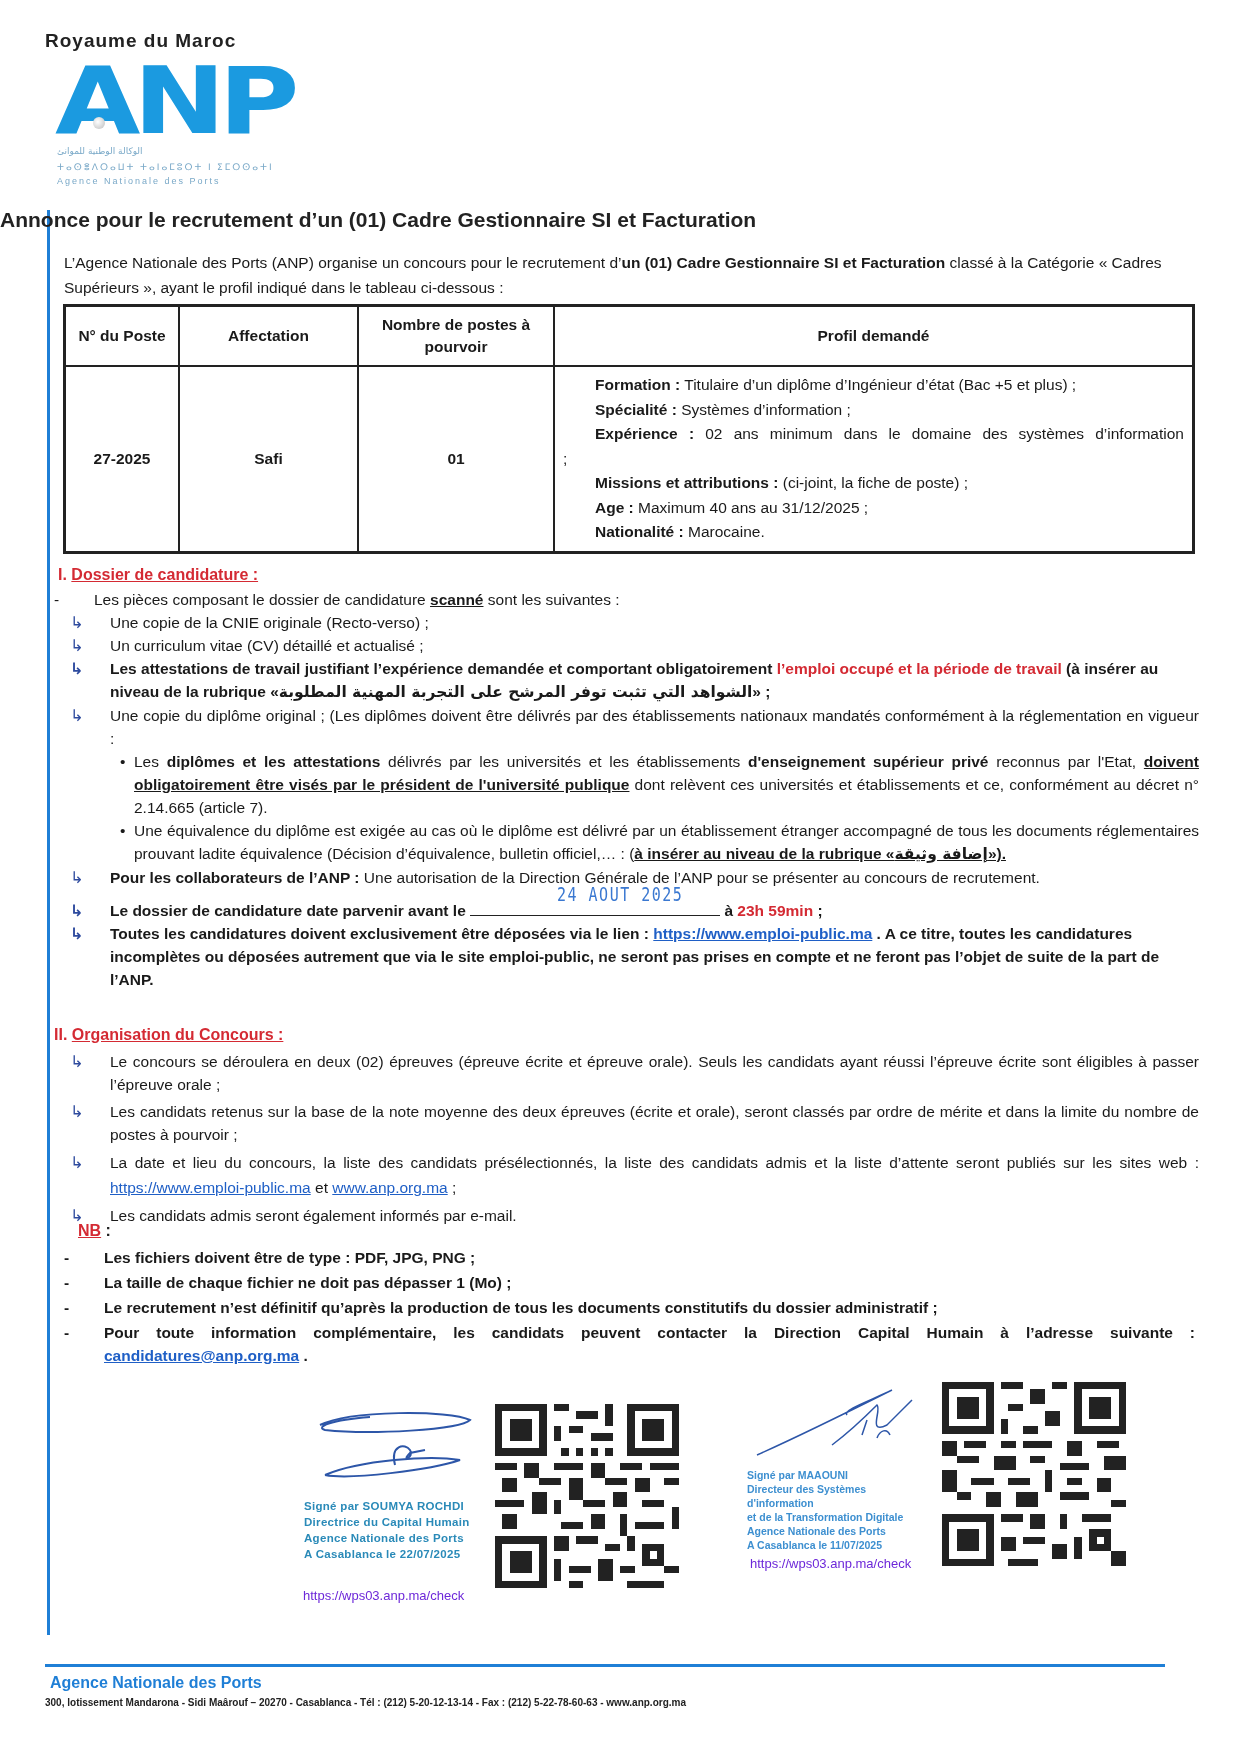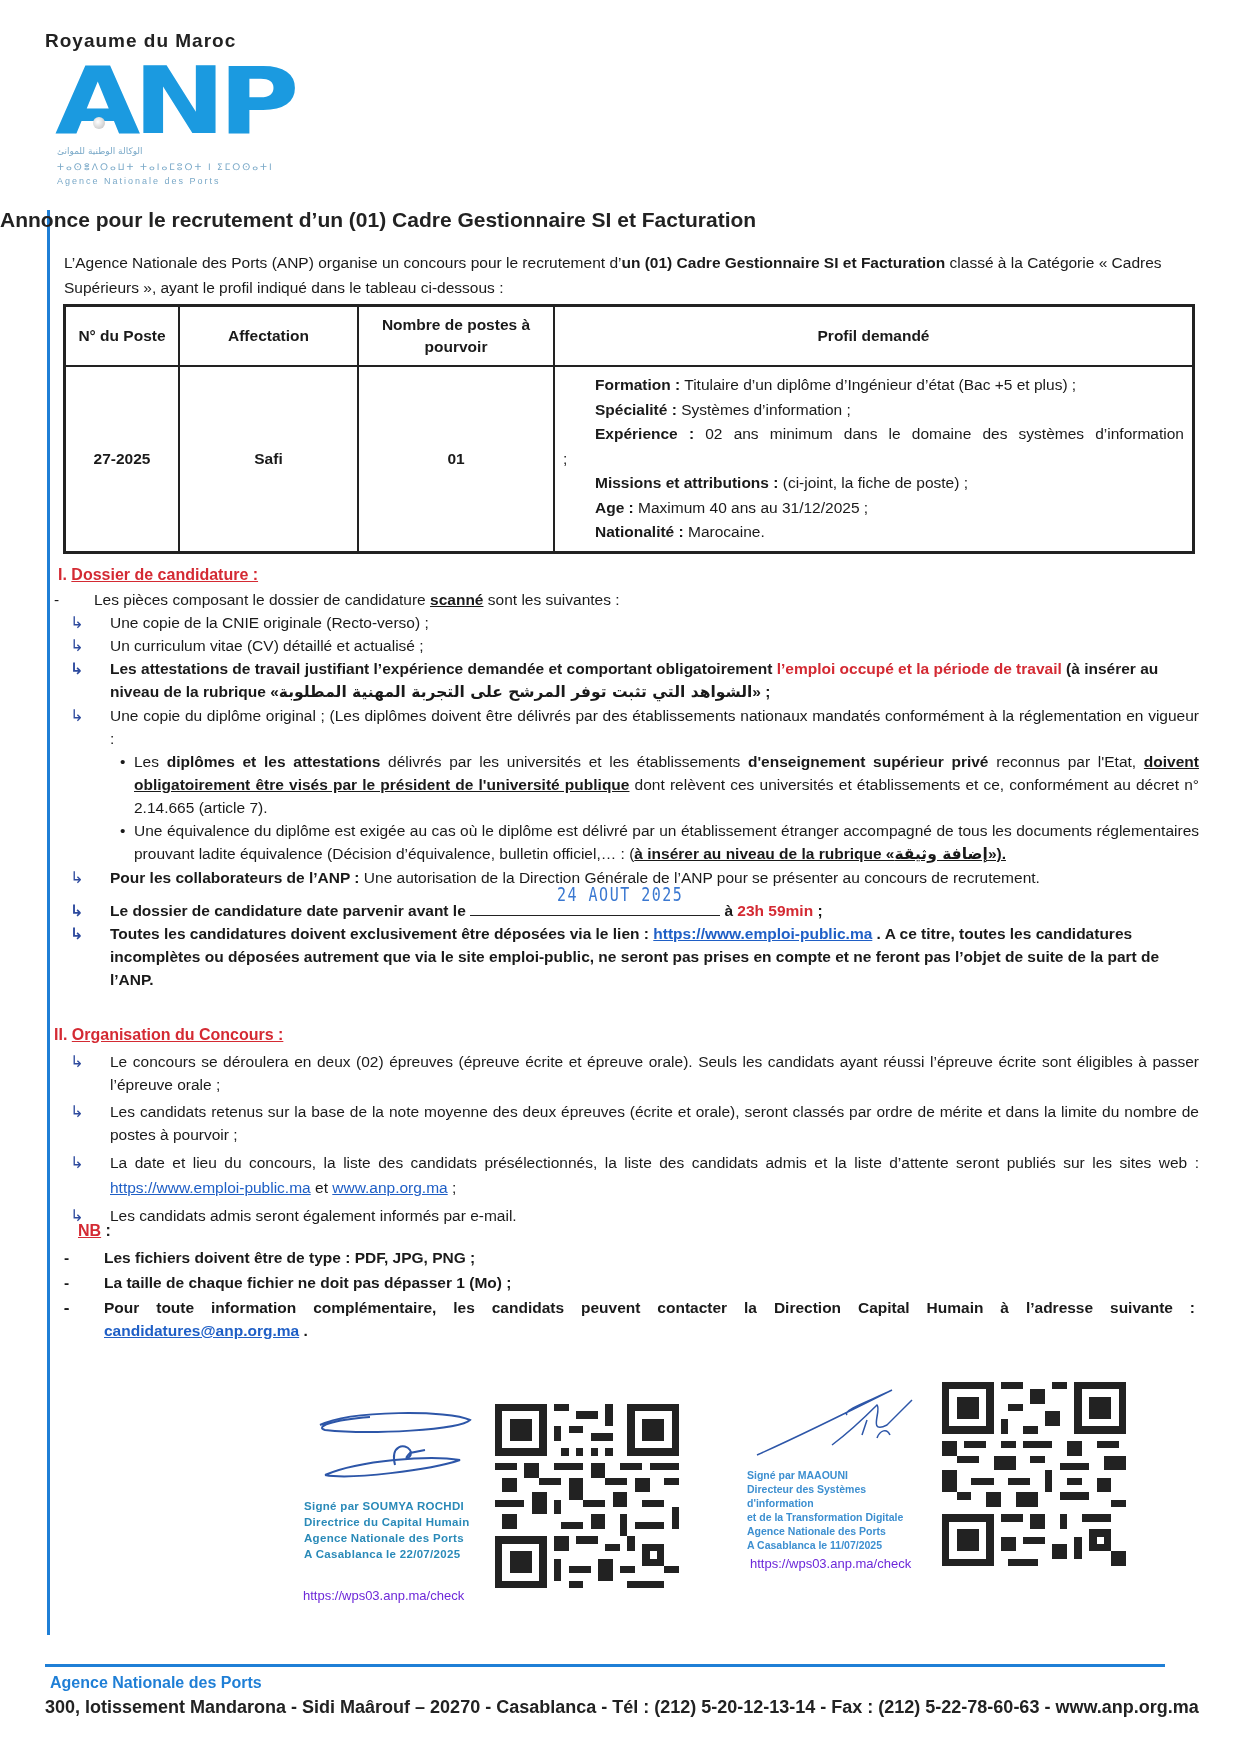--- a/index.html
+++ b/index.html
@@ -61,21 +61,21 @@
   .sig { position: absolute; font-family: "Liberation Sans", sans-serif; font-weight: bold; color: #2a8ab8; }
   .sig1 { left: 304px; top: 1498px; font-size: 11.5px; line-height: 16px; letter-spacing: 0.3px; }
   .sig2 { left: 747px; top: 1468px; font-size: 10.5px; line-height: 14px; color: #3d8fd0; }
   .check { position: absolute; font-size: 13px; color: #6d28d9; }
   .qr { position: absolute; width: 184px; height: 184px; background: #fff; }
   .qr svg { width: 100%; height: 100%; }
   .scribble { position: absolute; }
 
   .footer-rule { position: absolute; left: 45px; top: 1664px; width: 1120px; height: 3px; background: #1f7fd6; }
   .footer-org { position: absolute; left: 50px; top: 1674px; font-size: 16px; font-weight: bold; color: #1f7fd6; }
-  .footer-addr { position: absolute; left: 45px; top: 1697px; font-size: 18px; font-weight: bold; color: #222; }
+  .footer-addr { position: absolute; left: 45px; top: 1697px; font-size: 10px; font-weight: bold; color: #222; }
 </style>
 </head>
 <body>
 
 <div class="kingdom">Royaume du Maroc</div>
 <div class="logo">
   <div class="letters">ANP</div>
   <div class="dot"></div>
   <div class="sub ar">الوكالة الوطنية للموانئ</div>
   <div class="sub tf">ⵜⴰⵙⴻⴷⵔⴰⵡⵜ ⵜⴰⵏⴰⵎⵓⵔⵜ ⵏ ⵉⵎⵔⵙⴰⵜⵏ</div>
@@ -187,21 +187,21 @@
     <span>Les candidats admis seront également informés par e-mail.</span>
   </div>
 </div>
 
 <div class="nb">
   <span class="u">NB</span><span class="colon"> :</span>
 </div>
 <div class="body-text justify" style="top:1246px; font-weight:bold; left:64px; width:1131px">
   <div class="row dashrow" style="margin-bottom:2px"><span class="dash">-</span><span>Les fichiers doivent être de type : PDF, JPG, PNG ;</span></div>
   <div class="row dashrow" style="margin-bottom:2px"><span class="dash">-</span><span>La taille de chaque fichier ne doit pas dépasser 1 (Mo) ;</span></div>
-  <div class="row dashrow" style="margin-bottom:2px"><span class="dash">-</span></div>
+  <div class="row dashrow" style="margin-bottom:2px"><span class="dash">-</span><span>Le recrutement n’est définitif qu’après la production de tous les documents constitutifs du dossier administratif ;</span></div>
   <div class="row dashrow"><span class="dash">-</span><span>Pour toute information complémentaire, les candidats peuvent contacter la Direction Capital Humain à l’adresse suivante : </span><a class="link">candidatures@anp.org.ma</a><span> .</span></div>
 </div>
 
 <svg class="scribble" style="left:310px; top:1405px; width:180px; height:80px" viewBox="0 0 180 80">
   <path d="M10,20 C40,5 140,5 160,15 C150,25 60,30 15,25 C5,22 20,15 60,12" stroke="#2d56a8" stroke-width="2" fill="none"></path>
   <path d="M15,70 C50,55 120,50 150,55 C120,65 40,75 15,70" stroke="#2d56a8" stroke-width="2" fill="none"></path>
   <path d="M85,60 C80,40 95,38 100,45 C105,52 90,58 100,48 L115,45" stroke="#2d56a8" stroke-width="2" fill="none"></path>
 </svg>
 <div class="sig sig1">
   <div>Signé par SOUMYA ROCHDI</div>

